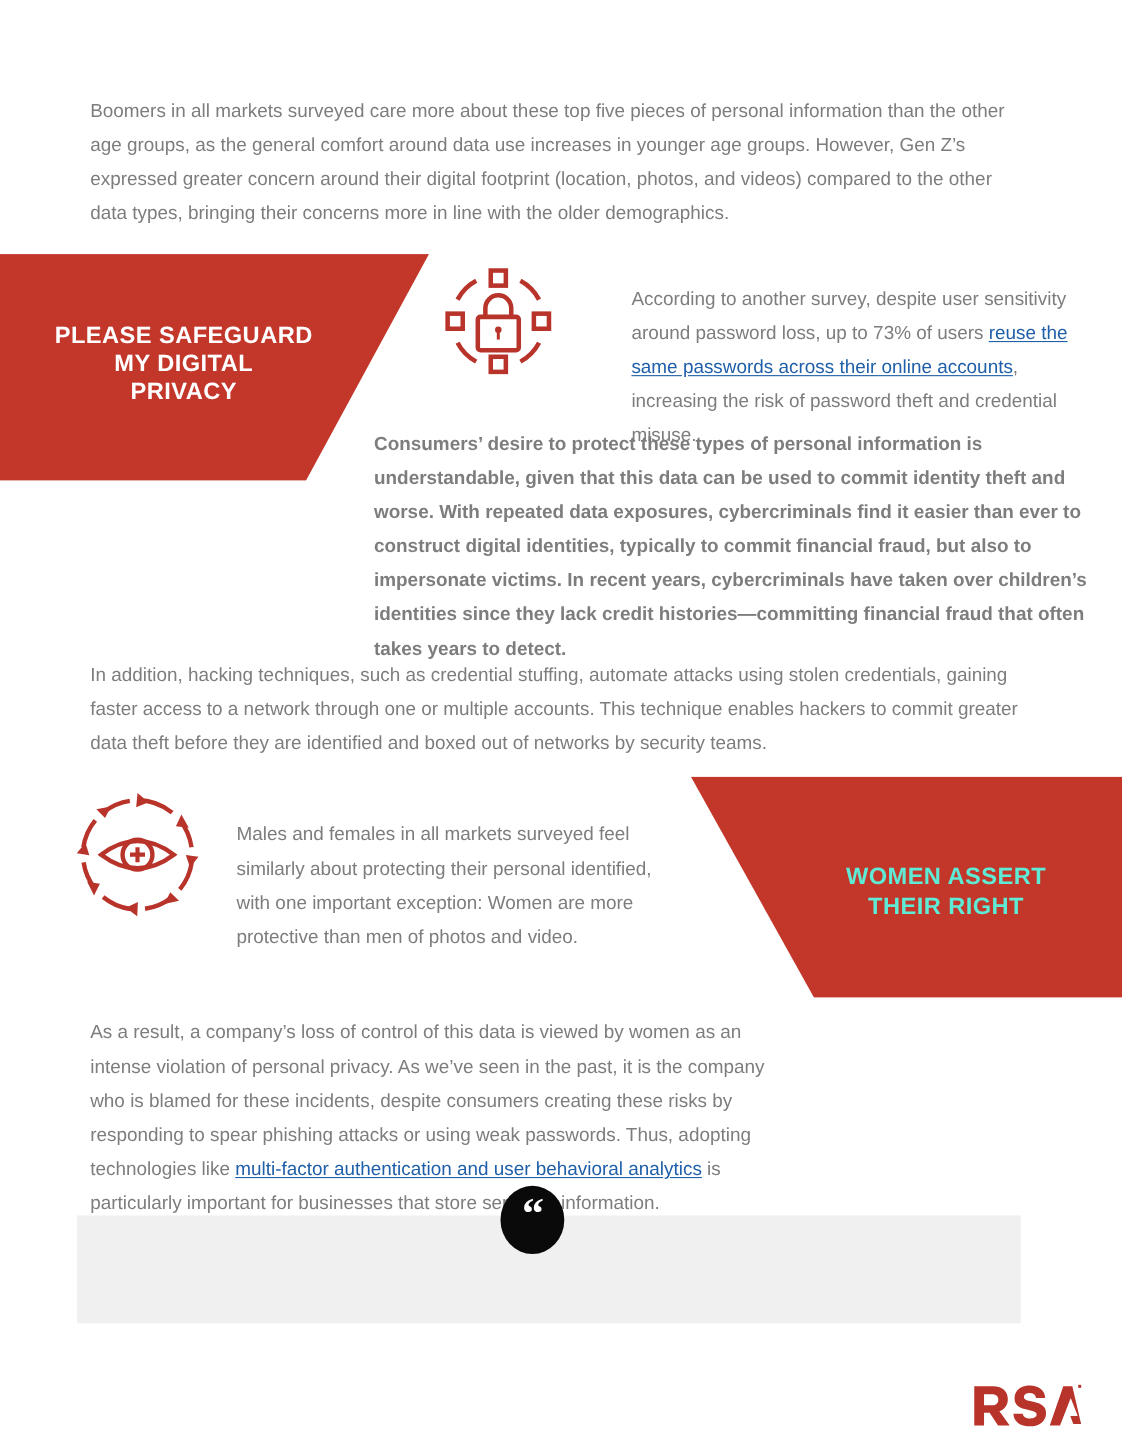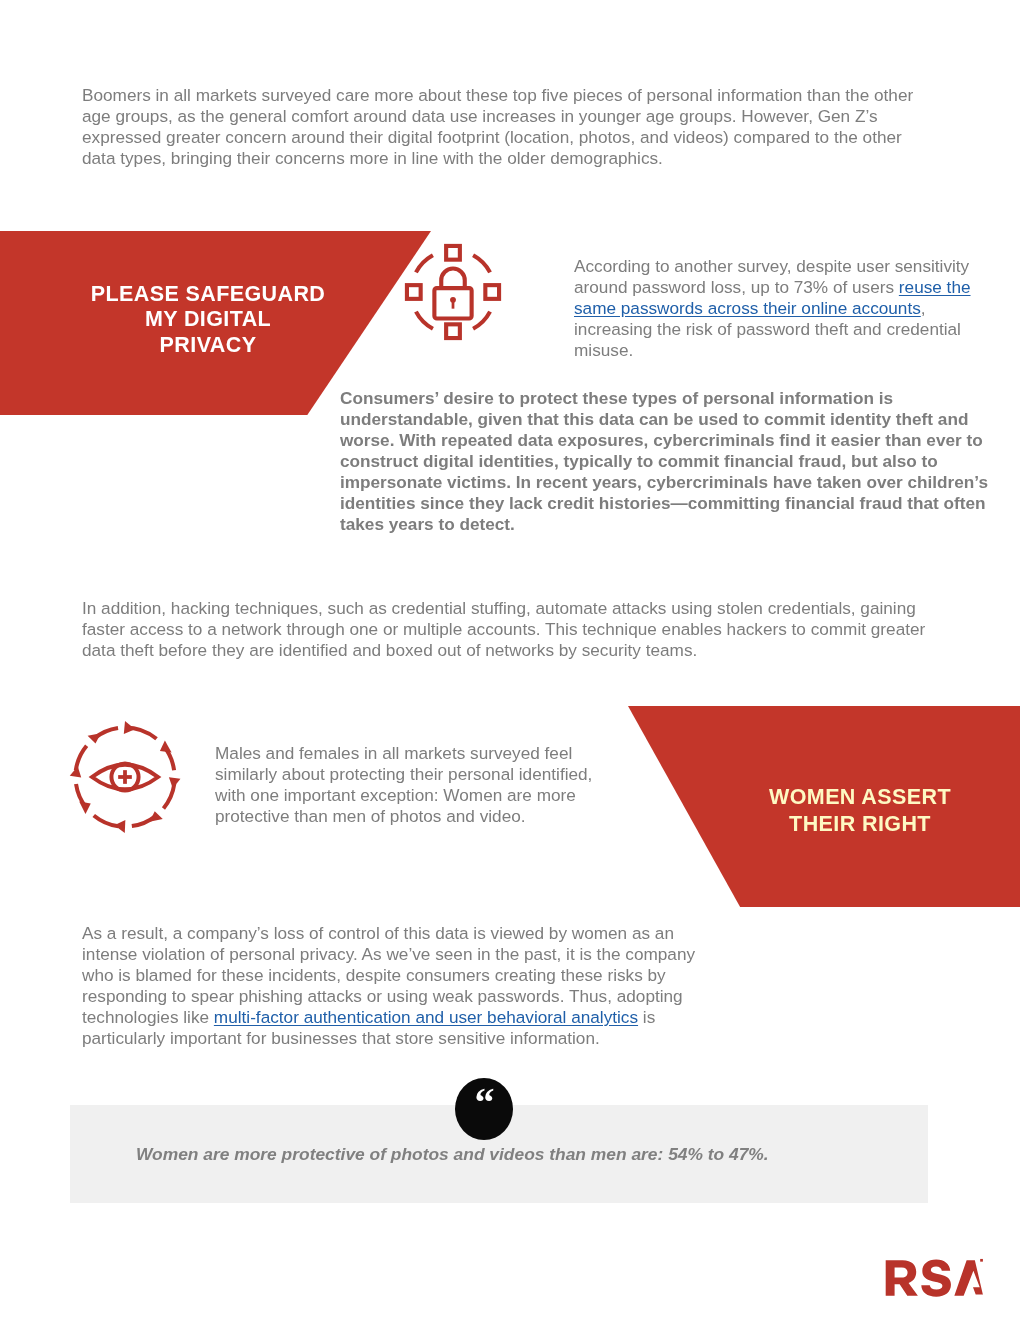--- a/index.html
+++ b/index.html
@@ -21,21 +21,21 @@
     position: relative;
     width: 1020px;
     height: 1320px;
   }
 
   
   .body-copy {
     position: absolute;
     color: #7d7d7d;
     font-size: 17.2px;
-    line-height: 21px;
+    line-height: 31px;
     letter-spacing: 0.0px;
   }
 
   .link {
     color: #1f5fa9;
     text-decoration: underline;
     text-underline-offset: 2px;
   }
 
   
@@ -50,23 +50,22 @@
     position: absolute;
     background: #c3362a;
     display: flex;
     align-items: center;
     justify-content: center;
   }
   #banner-safeguard {
     left: 0px;
     top: 231px;
     width: 390px;
-    height: 184px;
+    height: 206px;
     clip-path: polygon(0 0, 100% 0, 71.3% 100%, 0 100%);
-    padding-left: 41px;
   }
   #banner-safeguard .banner-text {
     color: #ffffff;
     font-size: 21.5px;
     font-weight: bold;
     line-height: 25.5px;
     text-align: center;
     letter-spacing: 0.4px;
     padding-right: 56px;
     padding-bottom: 6px;
@@ -122,21 +121,21 @@
 
   
   #banner-women {
     left: 628px;
     top: 706px;
     width: 392px;
     height: 201px;
     clip-path: polygon(0 0, 100% 0, 100% 100%, 28.6% 100%);
   }
   #banner-women .banner-text {
-    color: #fef9c3;
+    color: #5eead4;
     font-size: 21.5px;
     font-weight: bold;
     line-height: 27px;
     text-align: center;
     letter-spacing: 0.4px;
     padding-left: 72px;
     padding-top: 8px;
   }
 
   
@@ -290,21 +289,20 @@
       <span>THEIR RIGHT</span><br>
     </div>
   </div>
 
   <p class="body-copy" id="result-paragraph"><span>As a result, a company’s loss of control of this data is viewed by women as an intense violation of personal privacy. As we’ve seen in the past, it is the company who is blamed for these incidents, despite consumers creating these risks by responding to spear phishing attacks or using weak passwords. Thus, adopting technologies like </span><a class="link" href="#">multi-factor authentication and user behavioral analytics</a><span> is particularly important for businesses that store sensitive information.</span></p>
 
   <div id="quote-box"></div>
   <div id="quote-badge">
     <span class="quote-glyph">“</span>
   </div>
-  <div id="quote-text">Women are more protective of photos and videos than men are: 54% to 47%.</div>
 
   <div id="rsa-logo">
     <svg viewBox="0 0 118 46" width="100" height="42" aria-hidden="true">
       <g fill="#b8332a">
 
         <path d="M 2 2 L 22 2 C 33 2 38 8 38 16 C 38 22.5 34.5 27 29 28.8 L 40 44 L 27.5 44 L 18.5 30.5 L 12.5 30.5 L 12.5 44 L 2 44 Z
                  M 12.5 10.5 L 12.5 22.5 L 21 22.5 C 25.5 22.5 27.8 20.2 27.8 16.5 C 27.8 12.8 25.5 10.5 21 10.5 Z"></path>
 
         <path d="M 44 31.5 L 54 31.5 C 54.4 34.8 57.2 36.6 62 36.6 C 66.3 36.6 68.9 35.0 68.9 32.4 C 68.9 29.8 66.6 28.8 61.4 27.7 L 57.3 26.8
                  C 49.2 25.1 45.2 21.3 45.2 14.8 C 45.2 6.7 51.8 1.2 61.6 1.2 C 71.4 1.2 77.7 6.6 78.1 14.5 L 68.2 14.5

